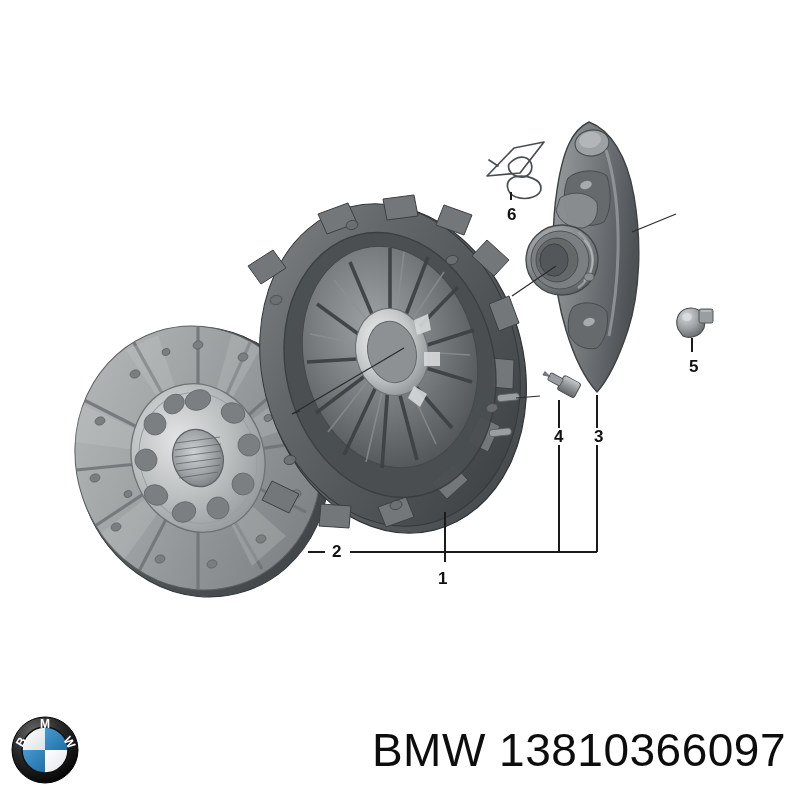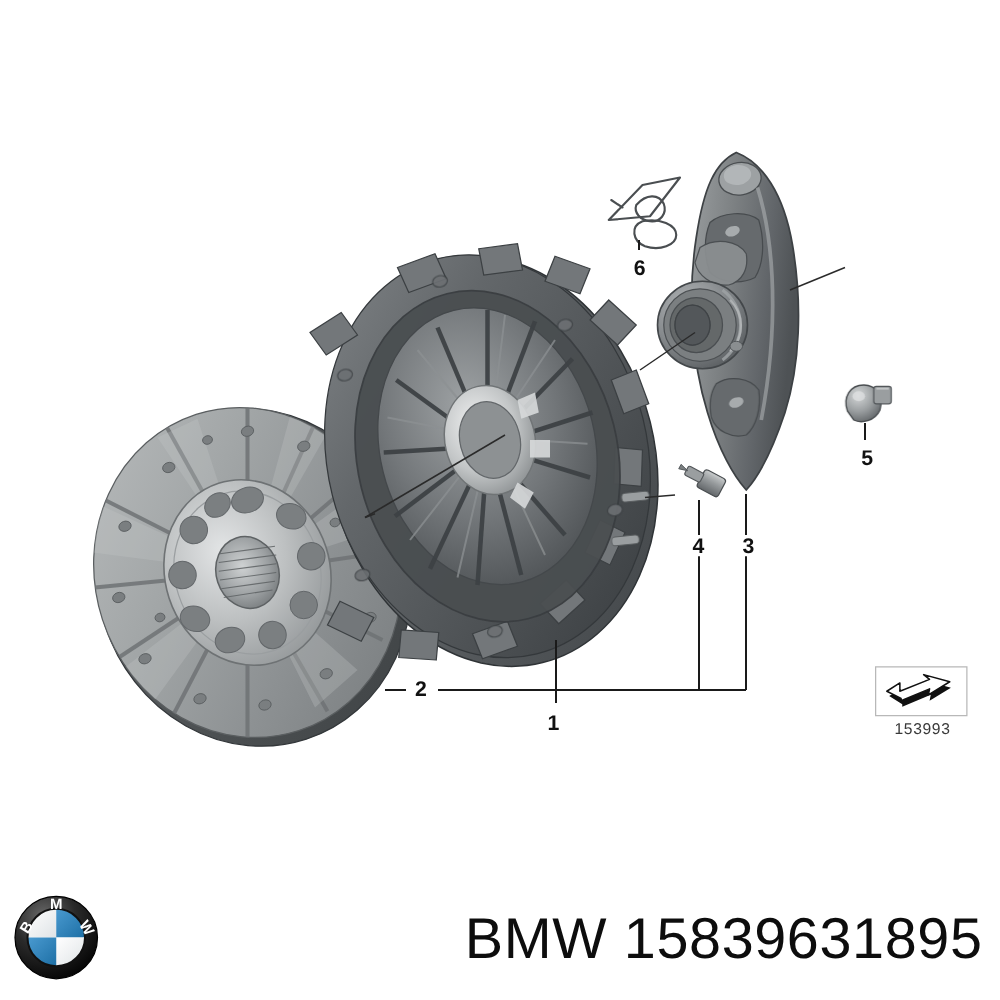--- a/index.html
+++ b/index.html
@@ -447,31 +447,20 @@
       </g>
     </svg>
 
     <div class="callout" style="left:436px; top:570px;">1</div>
     <div class="callout" style="left:330px; top:543px;">2</div>
     <div class="callout" style="left:592px; top:428px;">3</div>
     <div class="callout" style="left:552px; top:428px;">4</div>
     <div class="callout" style="left:687px; top:358px;">5</div>
     <div class="callout" style="left:505px; top:206px;">6</div>
 
-    <div id="diagram-id">
-      <div class="idbox">
-        <svg viewBox="0 0 74 40" xmlns="http://www.w3.org/2000/svg">
-
-          <path d="M10 24 L20 18 L20 25 L45 15 L40 11 L62 17 L44 28 L45 23 L21 33 L21 31 Z" fill="#111111"></path>
-
-          <path d="M8 20 L19 13 L19 20 L44 10 L39 6 L61 12 L43 23 L44 18 L20 28 L20 26 Z" fill="#ffffff" stroke="#111111" stroke-width="1.3" stroke-linejoin="round"></path>
-        </svg>
-      </div>
-      <div class="idcap">153993</div>
-    </div>
   </div>
 
   <div id="footer">
 
     <div id="logo">
       <svg viewBox="0 0 68 68" xmlns="http://www.w3.org/2000/svg">
         <defs>
           <radialGradient id="ringGrad" cx="35%" cy="25%" r="85%">
             <stop offset="0%" stop-color="#6a6a6a"></stop>
             <stop offset="45%" stop-color="#2a2a2a"></stop>
@@ -497,16 +486,16 @@
         <circle cx="34" cy="34" r="23" fill="none" stroke="#111111" stroke-width="1.6"></circle>
 
         <g fill="#ffffff" font-family="Liberation Sans, sans-serif" font-size="12" font-weight="bold">
           <text x="13.5" y="28" transform="rotate(-58 13.5 28)" text-anchor="middle">B</text>
           <text x="34" y="11.5" text-anchor="middle">M</text>
           <text x="55" y="28.5" transform="rotate(58 55 28.5)" text-anchor="middle">W</text>
         </g>
       </svg>
     </div>
 
-    <div id="partnum">BMW 15839631895</div>
+    <div id="partnum">BMW 13810366097</div>
   </div>
 
 </div>
 
 </body></html>

